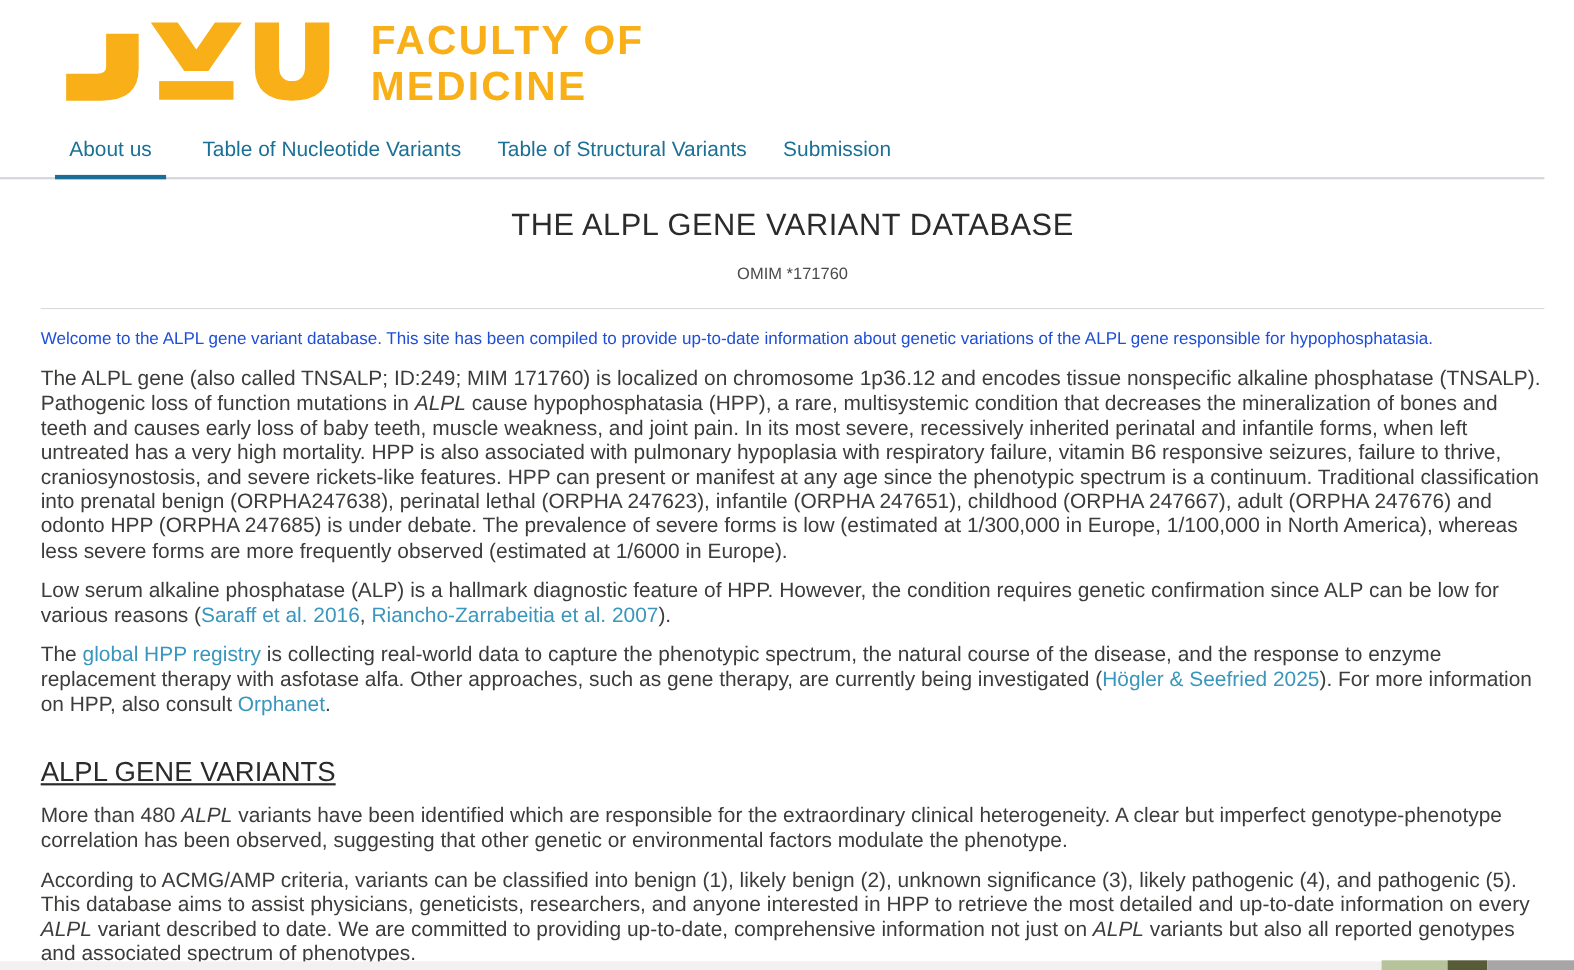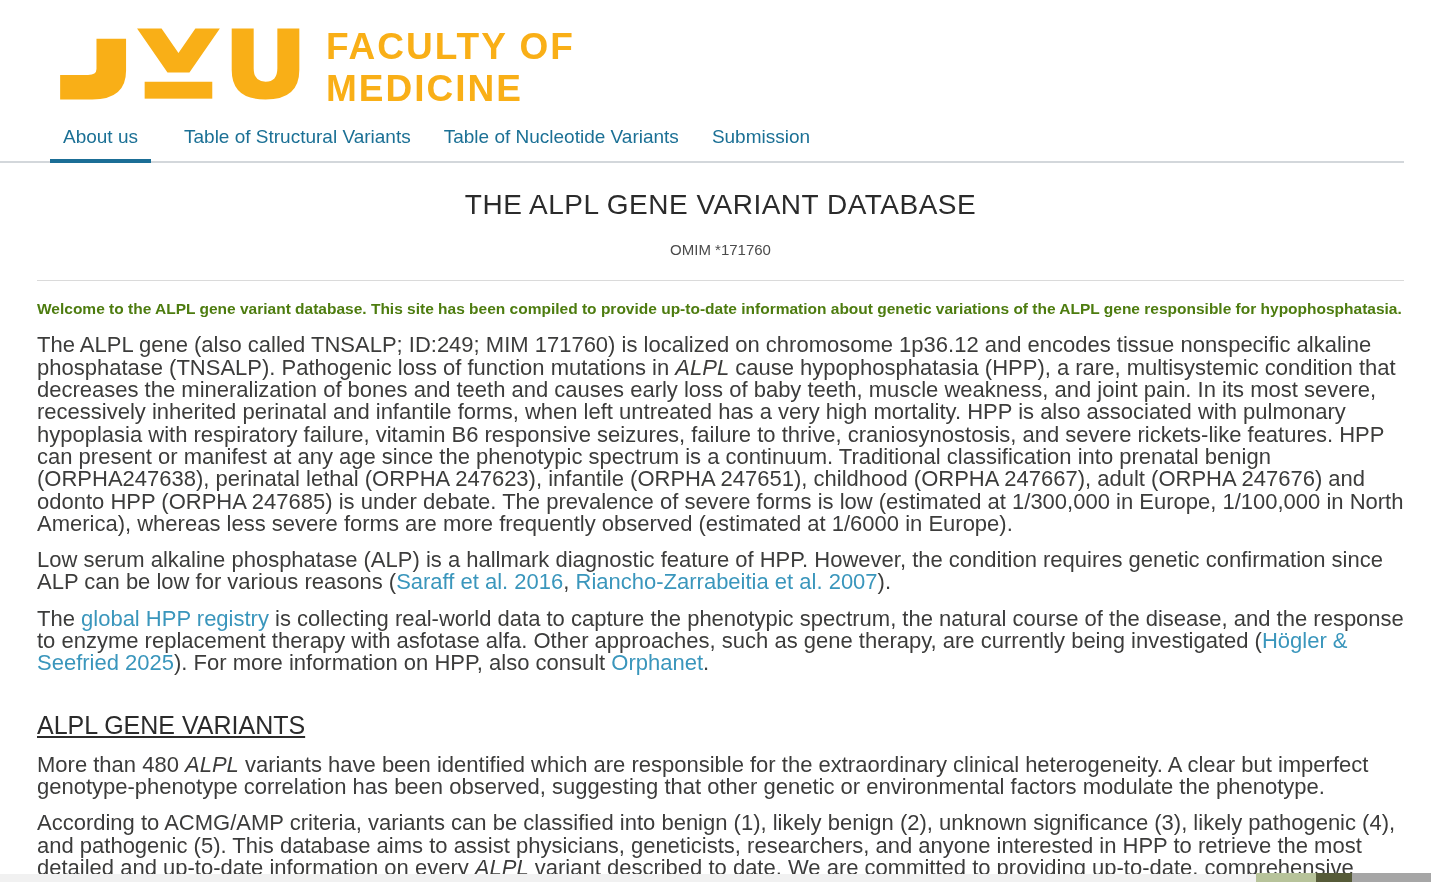--- a/index.html
+++ b/index.html
@@ -7,45 +7,45 @@
     --link:#3A96BC; --text:#3C3C3B; --heading:#2B2B2B; --rule:#DADADA;
     --peekA:#B7C39A; --peekB:#565B38; --peekC:#A6A6A6; --peekBase:#F1F1F1;
   }
   *{box-sizing:border-box; margin:0; padding:0;}
   html,body{width:1431px; height:882px; overflow:hidden; background:#fff;
     font-family:"Liberation Sans", sans-serif; color:var(--text);}
   .page{position:relative; width:1431px; height:882px; overflow:hidden; background:#fff;}
 
   
   .header{padding:10px 0 0 50px;}
-  .logo-row{display:flex; align-items:flex-end; gap:14px; height:100px;}
+  .logo-row{display:flex; align-items:flex-start; gap:25px; height:100px;}
   .logo-mark{width:262px; height:92px; flex:0 0 auto;}
   .logo-text{color:var(--gold); font-weight:bold; font-size:37px; letter-spacing:2px;
     line-height:1.13; padding-top:6px; white-space:pre-line;}
 
   
   .nav{margin-top:10px; border-bottom:2px solid var(--navline); padding-left:63px;
     display:flex; gap:33px; width:1404px;}
   .nav a{color:var(--navblue); text-decoration:none; font-size:19px;
     padding:6px 0 11px 0; display:inline-block;}
   .nav a.active{border-bottom:4px solid #1B6E96; margin-bottom:-2px; padding-left:13px; padding-right:13px; margin-left:-13px;}
 
   
   .main{padding:0 27px 0 37px;}
   .page-title{margin-top:26px; text-align:center; font-size:28px; font-weight:400;
     color:var(--heading); letter-spacing:0.5px;}
   .page-subtitle{margin-top:20px; text-align:center; font-size:15px; color:#4B4B4B;}
   .rule{border:0; border-top:1px solid var(--rule); margin-top:22px;}
-  .welcome{margin-top:17px; font-size:15.5px; font-weight:bold; color:#4d7c0f; line-height:1.45;}
+  .welcome{margin-top:17px; font-size:15.5px; font-weight:normal; color:#1d4ed8; line-height:1.45;}
 
   h2.section{font-size:25px; font-weight:400; margin-top:29px; margin-bottom:8px;}
   h2.orange{color:var(--orange);}
   h2.dark{color:var(--heading); margin-top:36px;text-decoration:underline;}
 
-  p.body{font-size:22px; line-height:22.3px; color:var(--text); margin-top:14px;}
+  p.body{font-size:19px; line-height:22.3px; color:var(--text); margin-top:14px;}
   p.body em{font-style:italic;}
   a.lnk{color:var(--link); text-decoration:none;}
 
   
   .bottom-strip{position:absolute; left:0; right:0; bottom:0; height:8px; background:var(--peekBase);}
   .peek{position:absolute; bottom:0; height:9px;}
   .peek.a{left:1256px; width:60px; background:var(--peekA);}
   .peek.b{left:1316px; width:36px; background:var(--peekB);}
   .peek.c{left:1352px; right:0; background:var(--peekC);}
 </style>
@@ -67,22 +67,22 @@
           <path d="M215,8 L241,8 L241,55 Q241,71 255,71 Q269,71 269,55 L269,8 L295,8 L295,57 Q295,92 255,92 Q215,92 215,57 Z"></path>
         </g>
       </svg>
       <div class="logo-text">FACULTY OF
 MEDICINE</div>
     </div>
   </div>
 
   <div class="nav">
     <a href="#" class="active">About us</a>
+    <a href="#">Table of Nucleotide Variants</a>
     <a href="#">Table of Structural Variants</a>
-    <a href="#">Table of Nucleotide Variants</a>
     <a href="#">Submission</a>
   </div>
 
   <div class="main">
     <h1 class="page-title">THE ALPL GENE VARIANT DATABASE</h1>
     <div class="page-subtitle">OMIM *171760</div>
 
     <hr class="rule">
 
     <p class="welcome">Welcome to the ALPL gene variant database. This site has been compiled to provide up-to-date information about genetic variations of the ALPL gene responsible for hypophosphatasia.</p>

